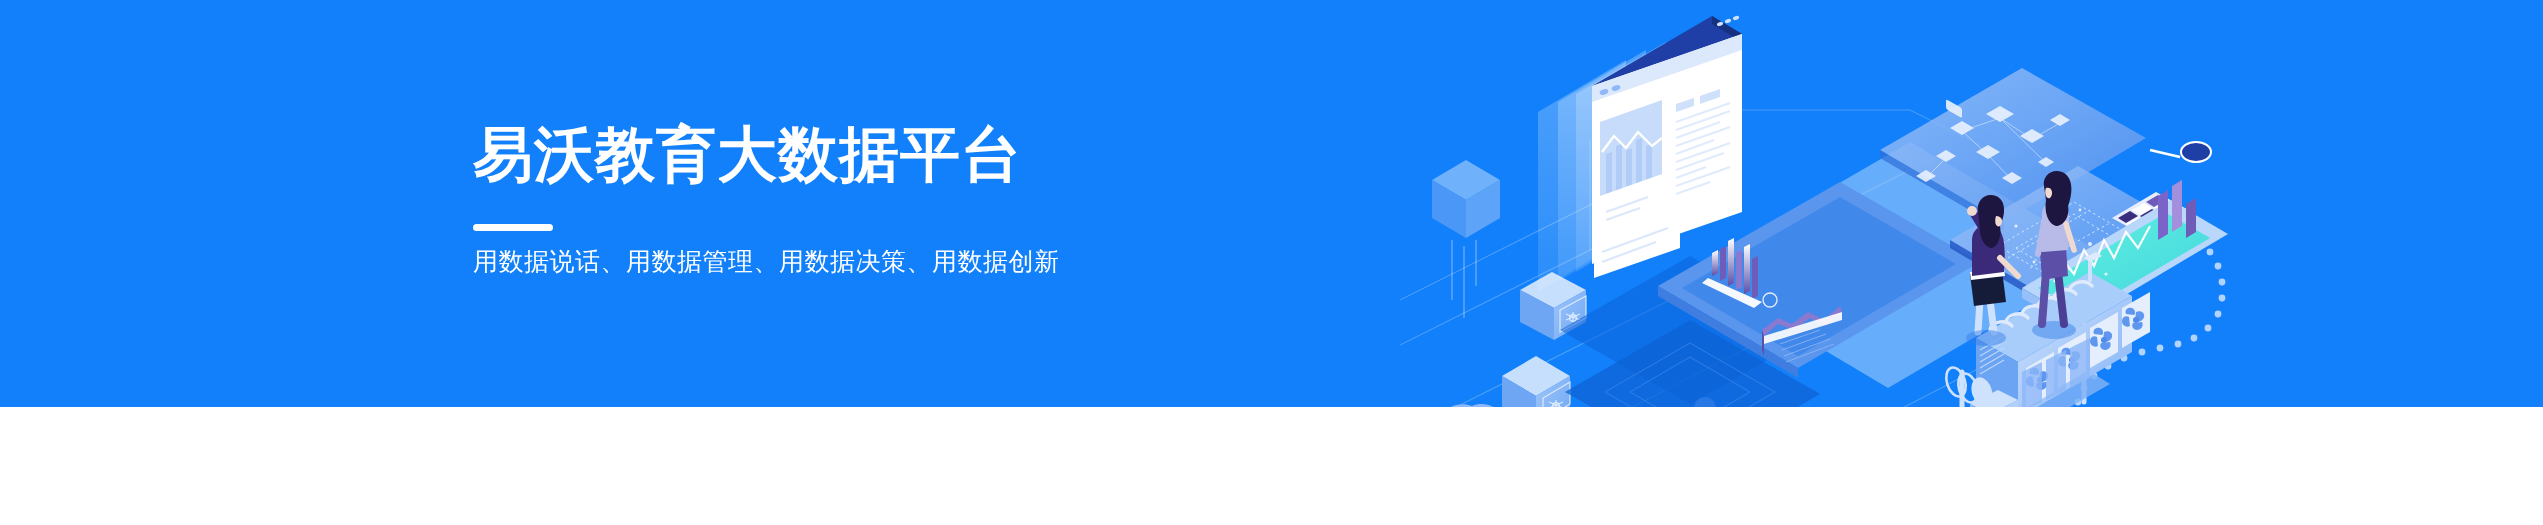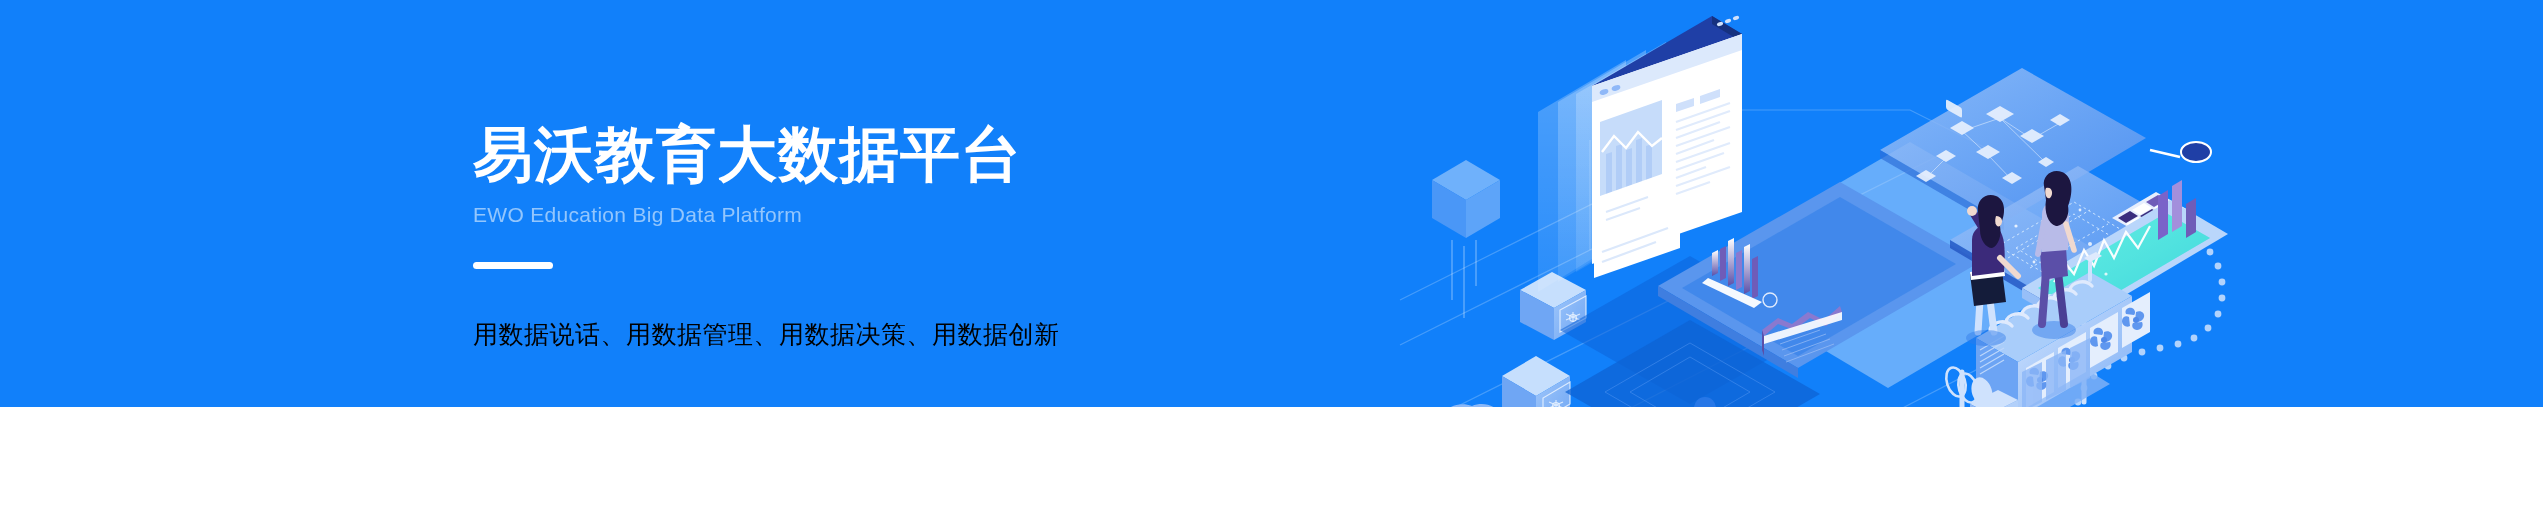--- a/index.html
+++ b/index.html
@@ -50,24 +50,24 @@
 
   #divider {
     margin-top: 34px;
     width: 80px;
     height: 7px;
     border-radius: 4px;
     background: #ffffff;
   }
 
   #tagline {
-    margin-top: 48px;
+    margin-top: 13px;
     font-size: 25px;
     line-height: 34px;
-    color: #000000;
+    color: #ffffff;
     letter-spacing: 0.5px;
     white-space: nowrap;
   }
 
   
   #illustration {
     position: absolute;
     left: 1390px;
     top: 0;
     width: 860px;
@@ -80,21 +80,20 @@
     height: 525px;
   }
 </style>
 </head>
 <body>
 
 <div id="banner">
 
   <div id="text-block">
     <div id="main-title">易沃教育大数据平台</div>
-    <div id="sub-title">EWO Education Big Data Platform</div>
     <div id="divider"></div>
     <div id="tagline">用数据说话、用数据管理、用数据决策、用数据创新</div>
   </div>
 
   <div id="illustration">
     <svg viewBox="0 0 860 525" xmlns="http://www.w3.org/2000/svg">
       <defs>
         <linearGradient id="gPanelA" x1="0" y1="0" x2="1" y2="1">
           <stop offset="0" stop-color="#bcd9fc" stop-opacity="0.95"></stop>
           <stop offset="1" stop-color="#86b4f7" stop-opacity="0.85"></stop>

